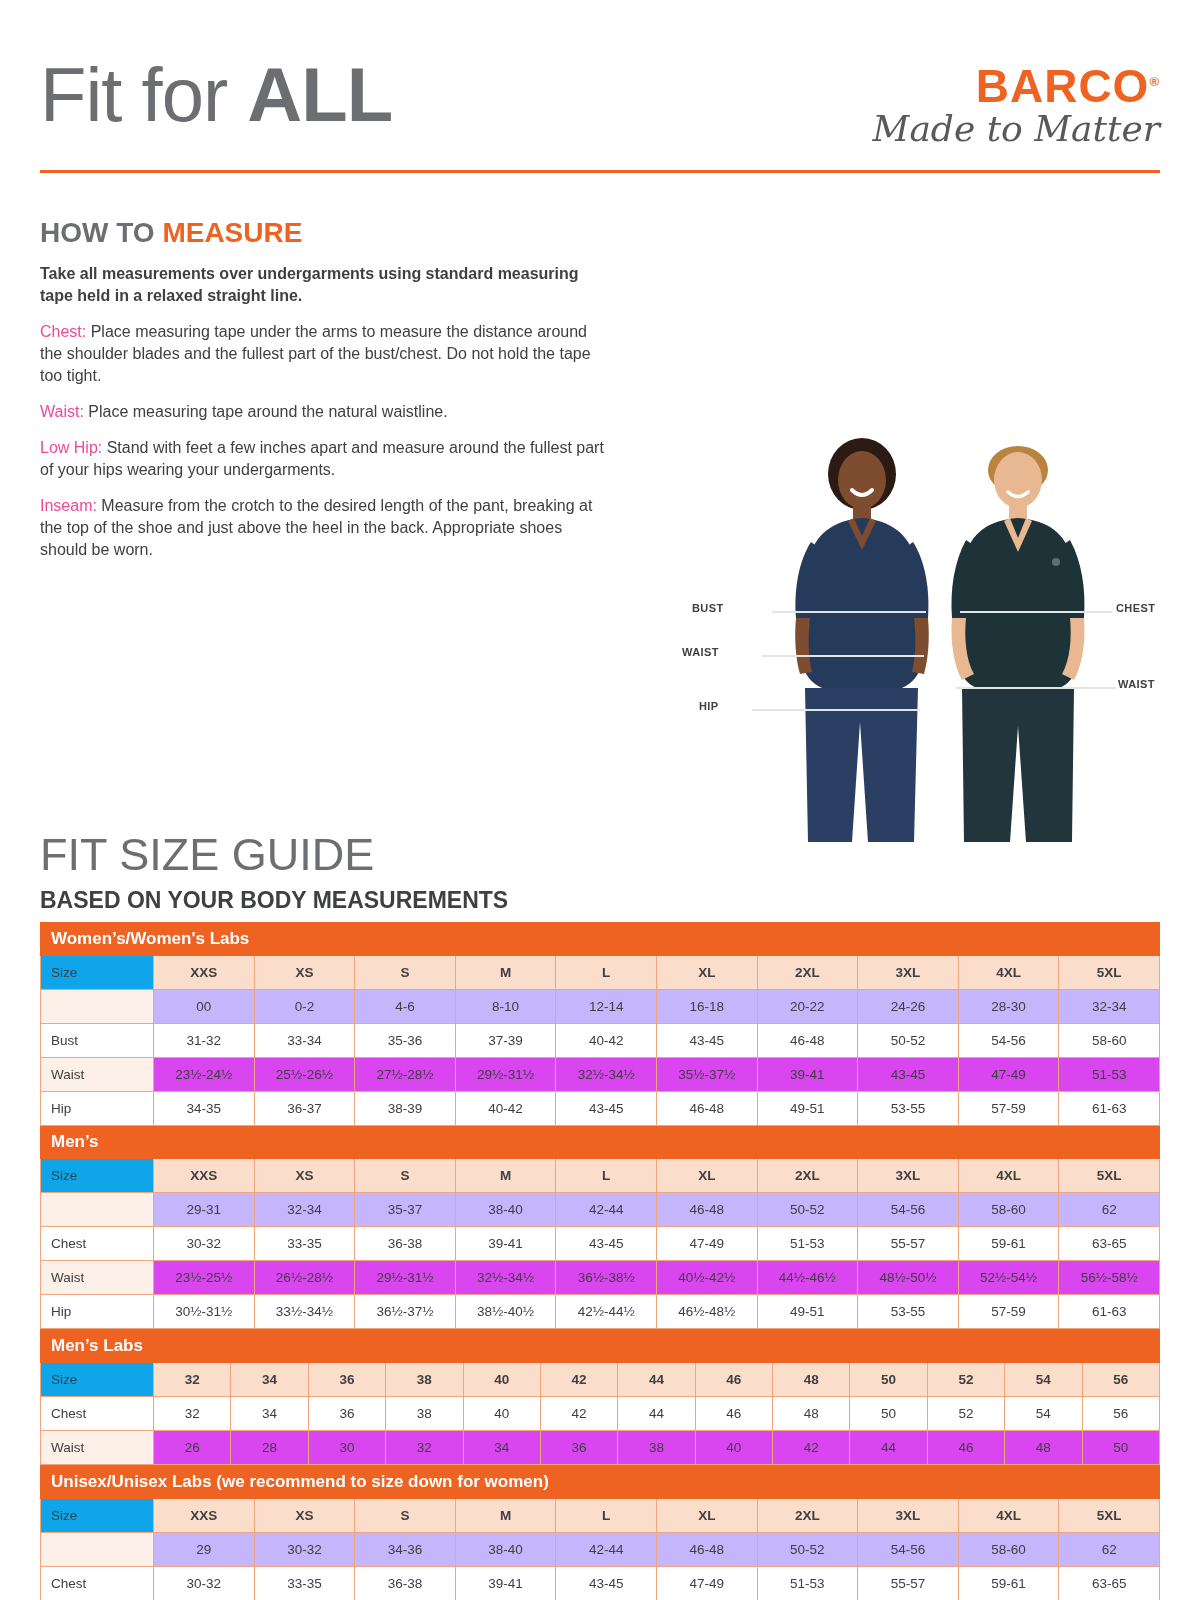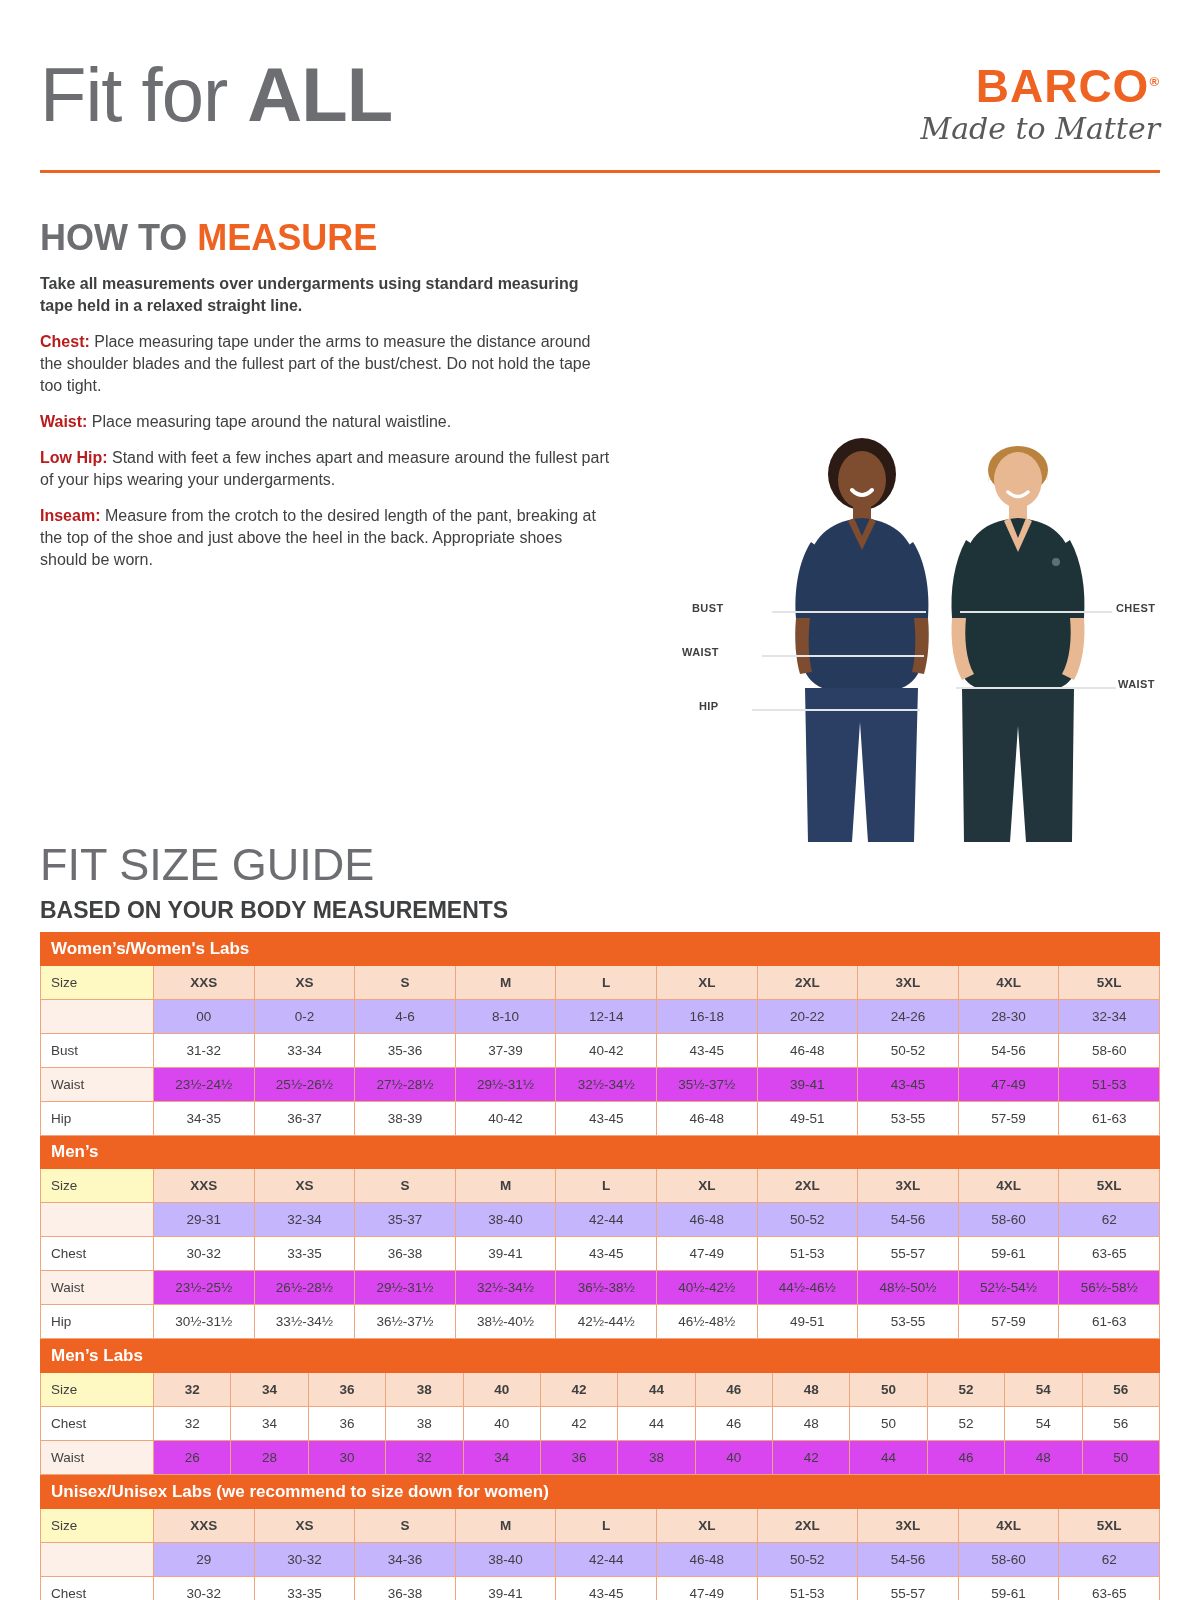--- a/index.html
+++ b/index.html
@@ -56,38 +56,38 @@
     display: inline-block;
   }
   .brand-reg {
     font-size: 13px;
     vertical-align: super;
     font-weight: 700;
   }
   .brand-tagline {
     font-family: "DejaVu Serif", serif;
     font-style: italic;
-    font-size: 30px;
+    font-size: 36px;
     color: #58595b;
     line-height: 34px;
     margin-top: 2px;
   }
   .rule {
     margin: 8px 40px 0 40px;
     height: 3px;
     background: #ef6322;
   }
 
   
   .howto {
     margin: 44px 40px 0 40px;
     width: 600px;
   }
   .section-heading {
-    font-size: 36px;
+    font-size: 28px;
     font-weight: 700;
     color: #6d6e71;
     letter-spacing: 0px;
     margin-bottom: 14px;
   }
   .section-heading .accent { color: #ef6322; }
 
   .lead {
     font-size: 16px;
     font-weight: 700;
@@ -97,22 +97,22 @@
     max-width: 560px;
   }
   .para {
     font-size: 16px;
     line-height: 22px;
     color: #3f4042;
     margin-bottom: 14px;
     max-width: 570px;
   }
   .para .lbl {
-    color: #b91c1c;
-    font-weight: 700;
+    color: #ec4899;
+    font-weight: 400;
     text-align: center;
   }
 
   
   .models {
     position: absolute;
     right: 38px;
     top: 370px;
     width: 450px;
     height: 430px;
@@ -174,21 +174,21 @@
     padding-left: 10px;
     height: 32px;
     border: 1px solid #ef6322;
     margin-top: 31px;
   }
   tr.sizerow td {
     background: #fbddcb;
     font-weight: 700;
   }
   tr.sizerow td.rowlabel {
-    background: #fef9c3;
+    background: #0ea5e9;
     font-weight: 400;
   }
   tr.altrow td { background: #d946ef; }
   tr.whiterow td { background: #ffffff; }
   tr.whiterow td.rowlabel { background: #ffffff; }
   tr.numrow td { background: #c4b5fd; }
 </style>
 </head>
 <body>
 

